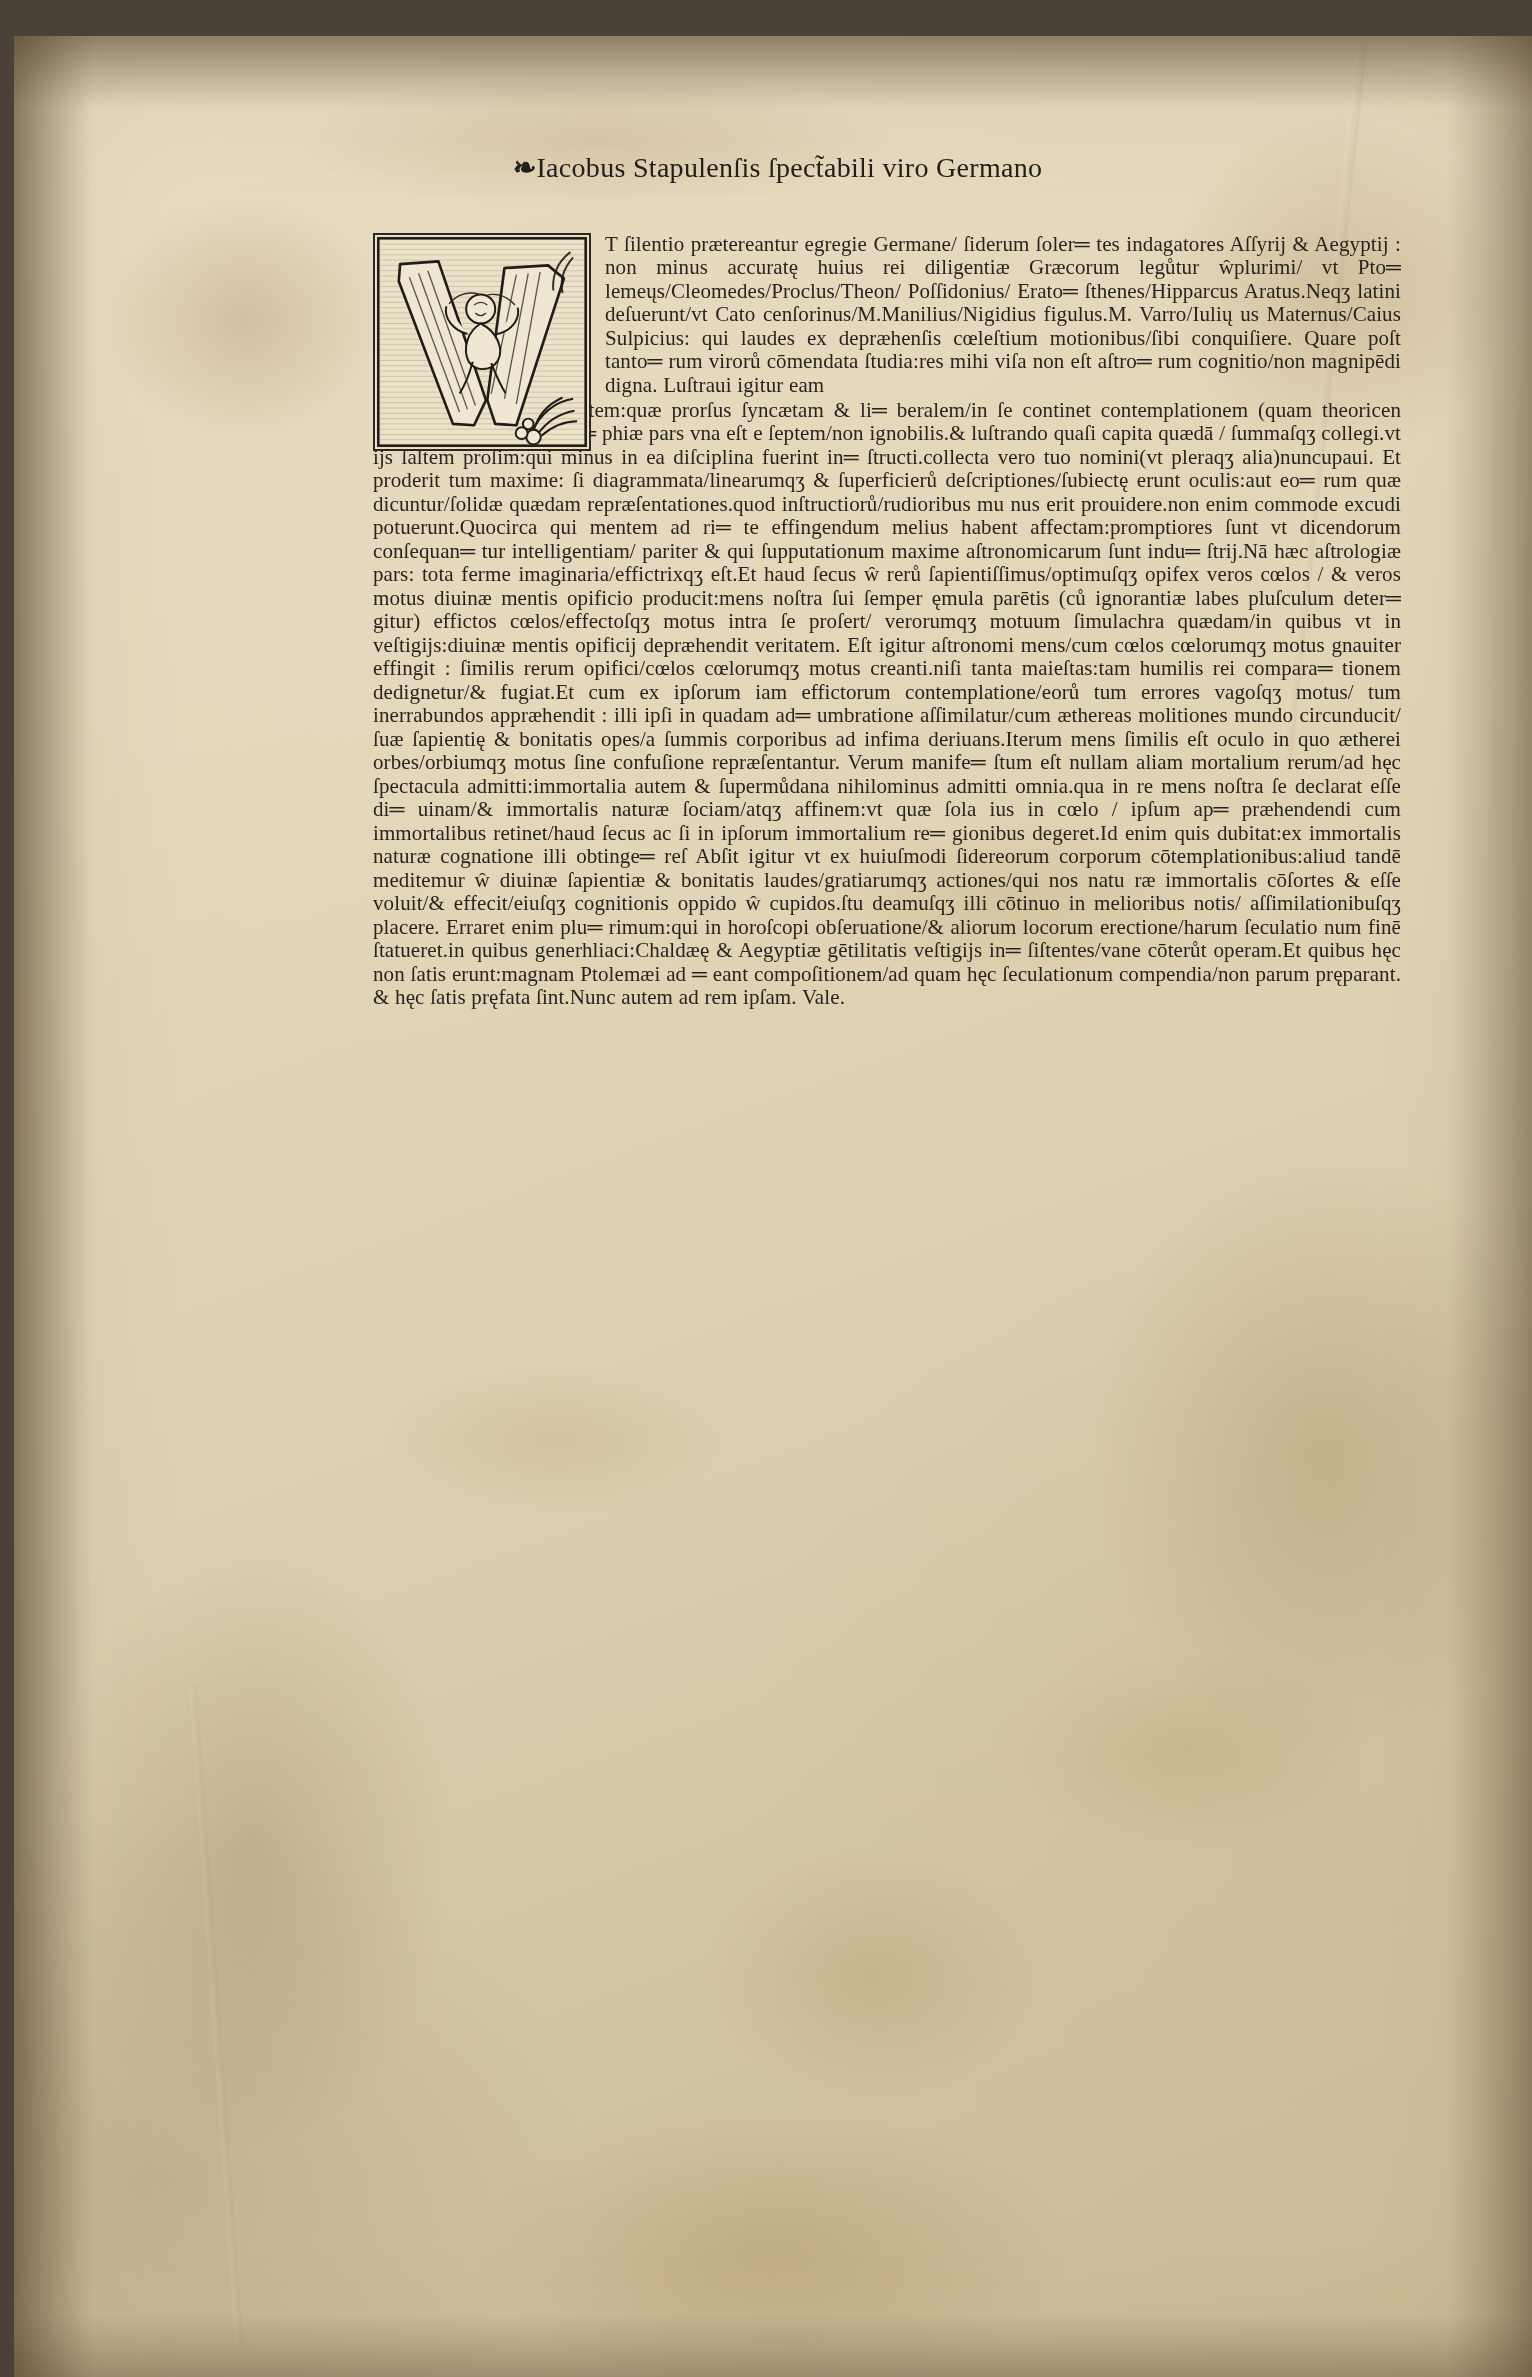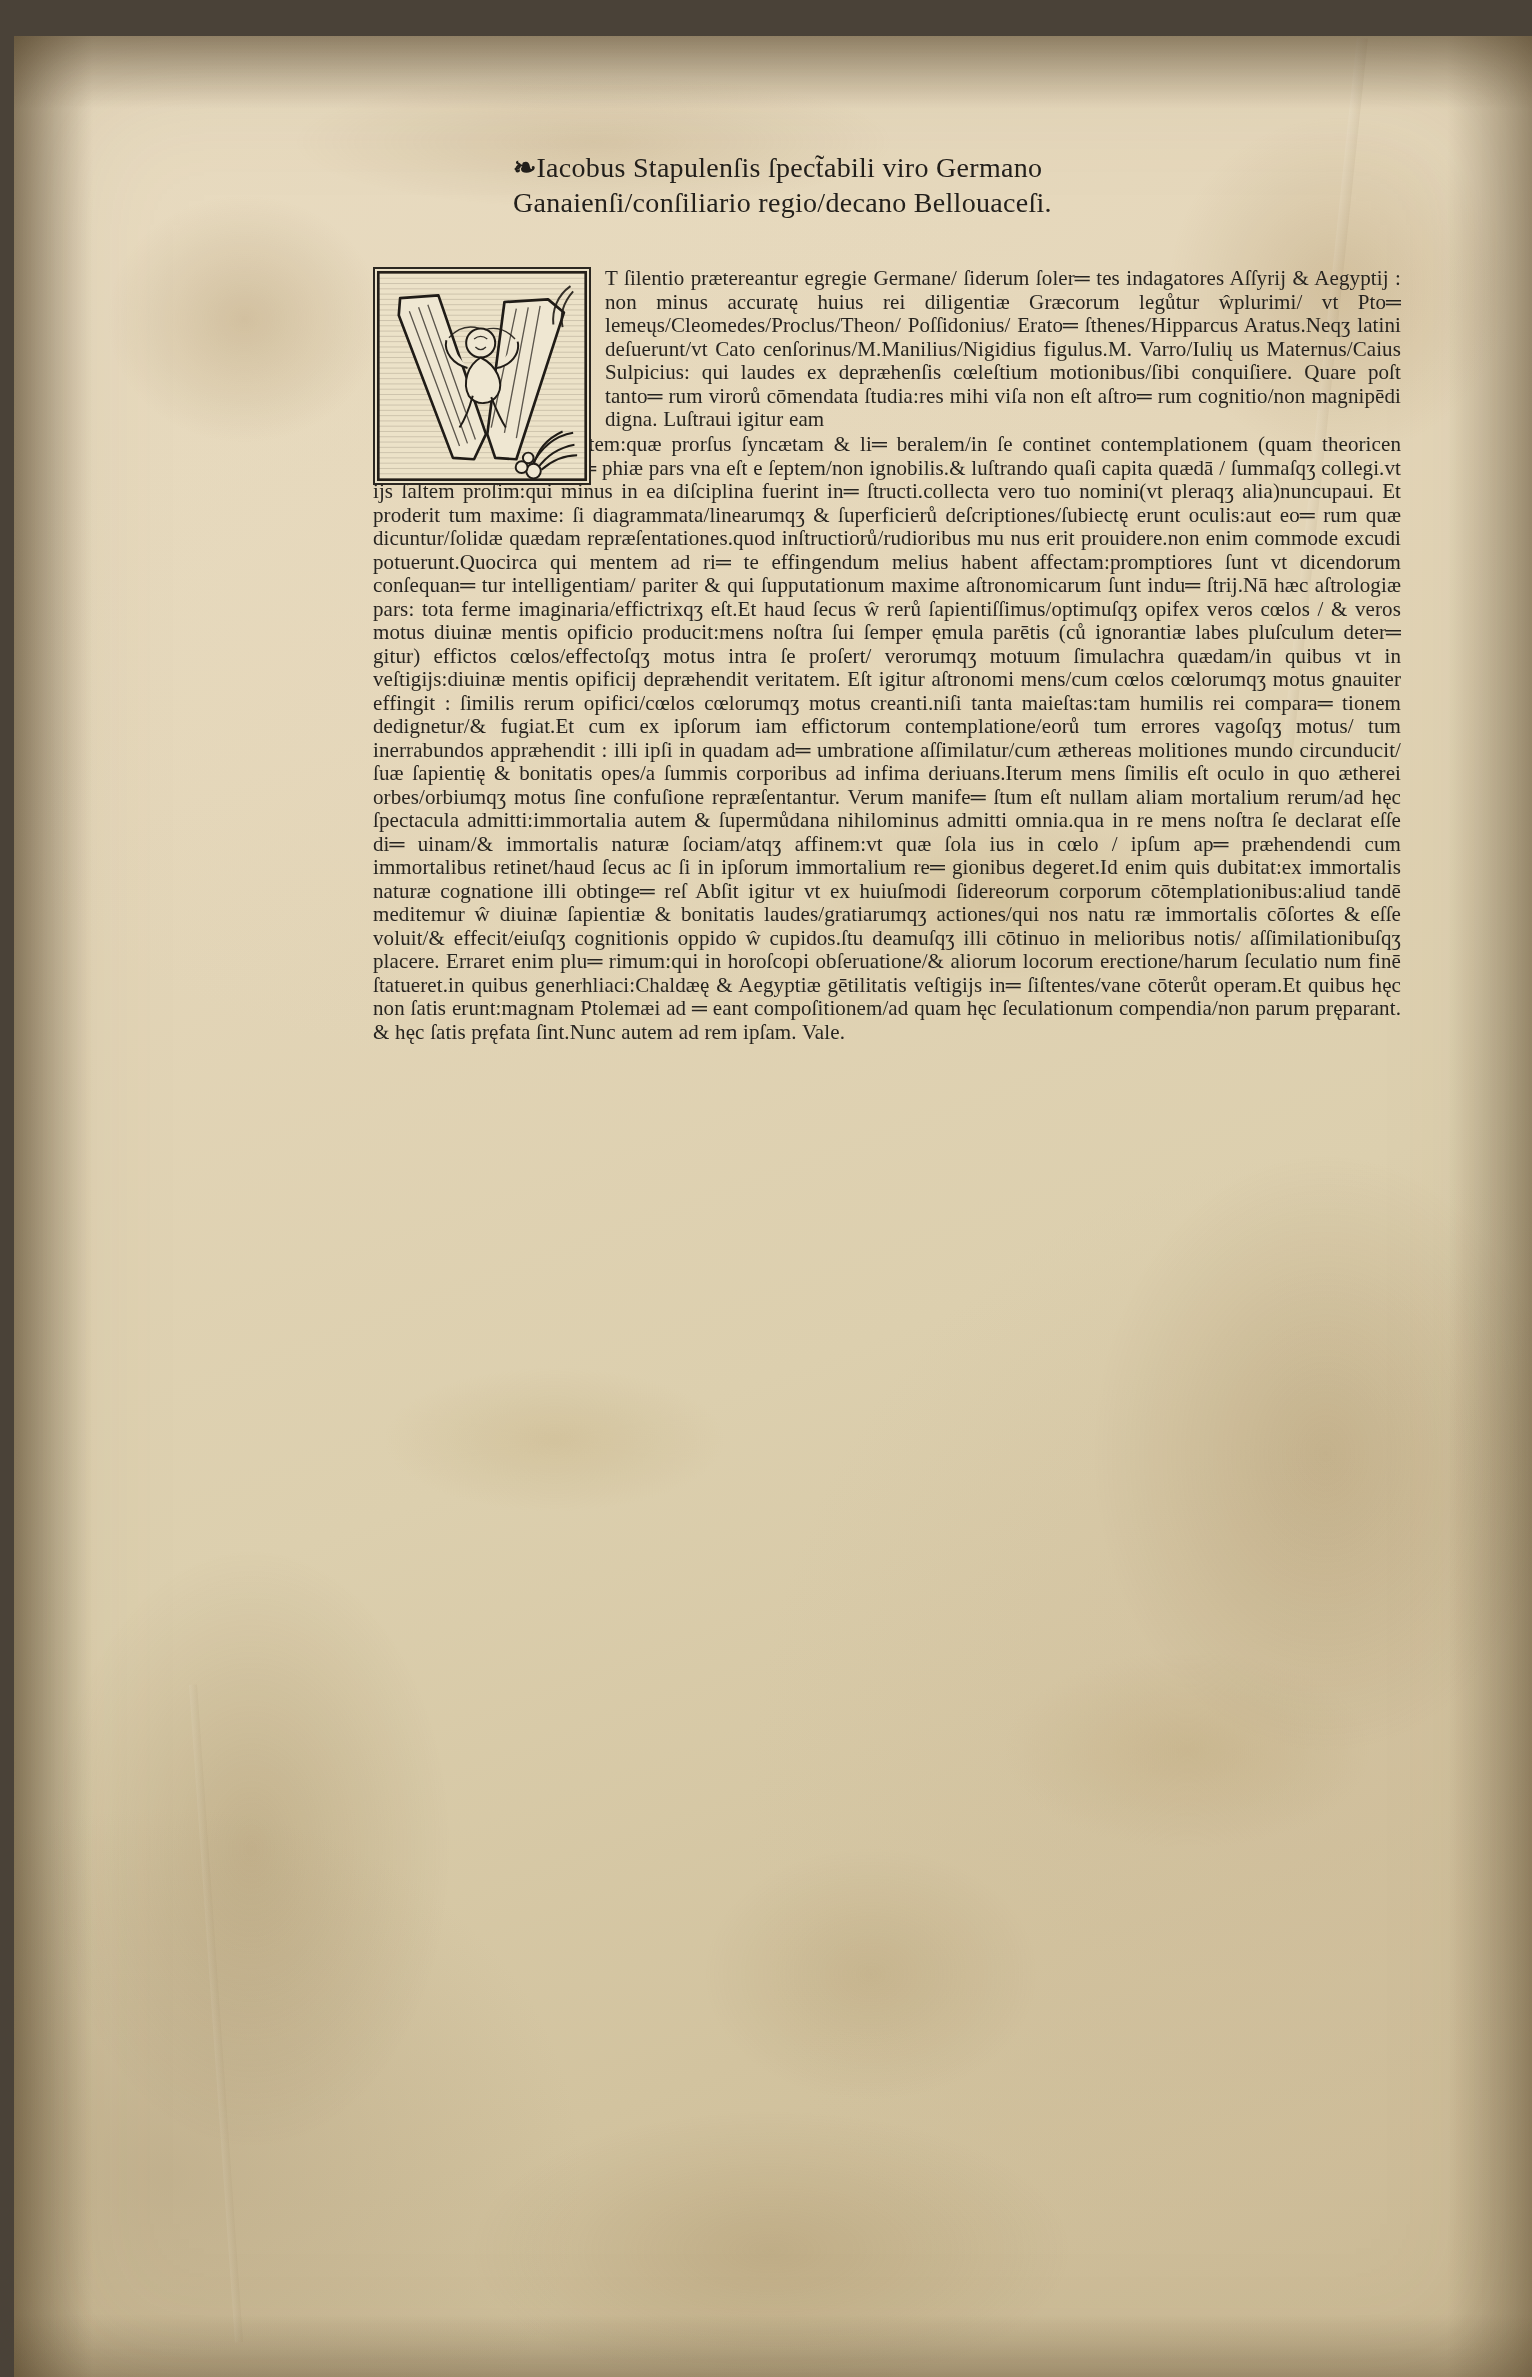--- a/index.html
+++ b/index.html
@@ -154,21 +154,20 @@
   <div class="stain" style="left:283px;  top:40px;   width:593px; height:132px; background:radial-gradient(ellipse at center, rgba(155,126,76,0.16), rgba(155,126,76,0) 72%);"></div>
   <div class="stain" style="left:692px; top:1813px; width:330px; height:250px; background:radial-gradient(ellipse at center, rgba(160,130,78,0.15), rgba(160,130,78,0) 72%);"></div>
 
   <div class="crease" style="left:1305px; top:0; width:10.5px; height:725px; transform:rotate(6deg); opacity:0.5;"></div>
   <div class="crease" style="left:198px;  top:1648px; width:8px; height:659px; transform:rotate(-4deg); opacity:0.4;"></div>
 
   <div class="content">
 
     <div class="heading">
       <span class="pilcrow">❧</span><span>Iacobus Stapulenſis ſpect̃abili viro Germano</span><br>
-      <span>Ganaienſi/conſiliario regio/decano Bellouaceſi.</span>
     </div>
 
     <div class="body-block">
 
       <div class="initial">
         <svg width="214" height="214" viewBox="0 0 324 324" xmlns="http://www.w3.org/2000/svg">
           <rect x="0" y="0" width="324" height="324" fill="#ece2c8"></rect>
 
           <g stroke="#6b6052" stroke-width="1" opacity="0.35">
             <path d="M6 6 L318 6 M6 14 L318 14 M6 22 L318 22 M6 30 L318 30 M6 38 L318 38 M6 46 L318 46 M6 54 L318 54 M6 62 L318 62 M6 70 L318 70 M6 78 L318 78 M6 86 L318 86 M6 94 L318 94 M6 102 L318 102 M6 110 L318 110 M6 118 L318 118 M6 126 L318 126 M6 134 L318 134 M6 142 L318 142 M6 150 L318 150 M6 158 L318 158 M6 166 L318 166 M6 174 L318 174 M6 182 L318 182 M6 190 L318 190 M6 198 L318 198 M6 206 L318 206 M6 214 L318 214 M6 222 L318 222 M6 230 L318 230 M6 238 L318 238 M6 246 L318 246 M6 254 L318 254 M6 262 L318 262 M6 270 L318 270 M6 278 L318 278 M6 286 L318 286 M6 294 L318 294 M6 302 L318 302 M6 310 L318 310 M6 318 L318 318"></path>

